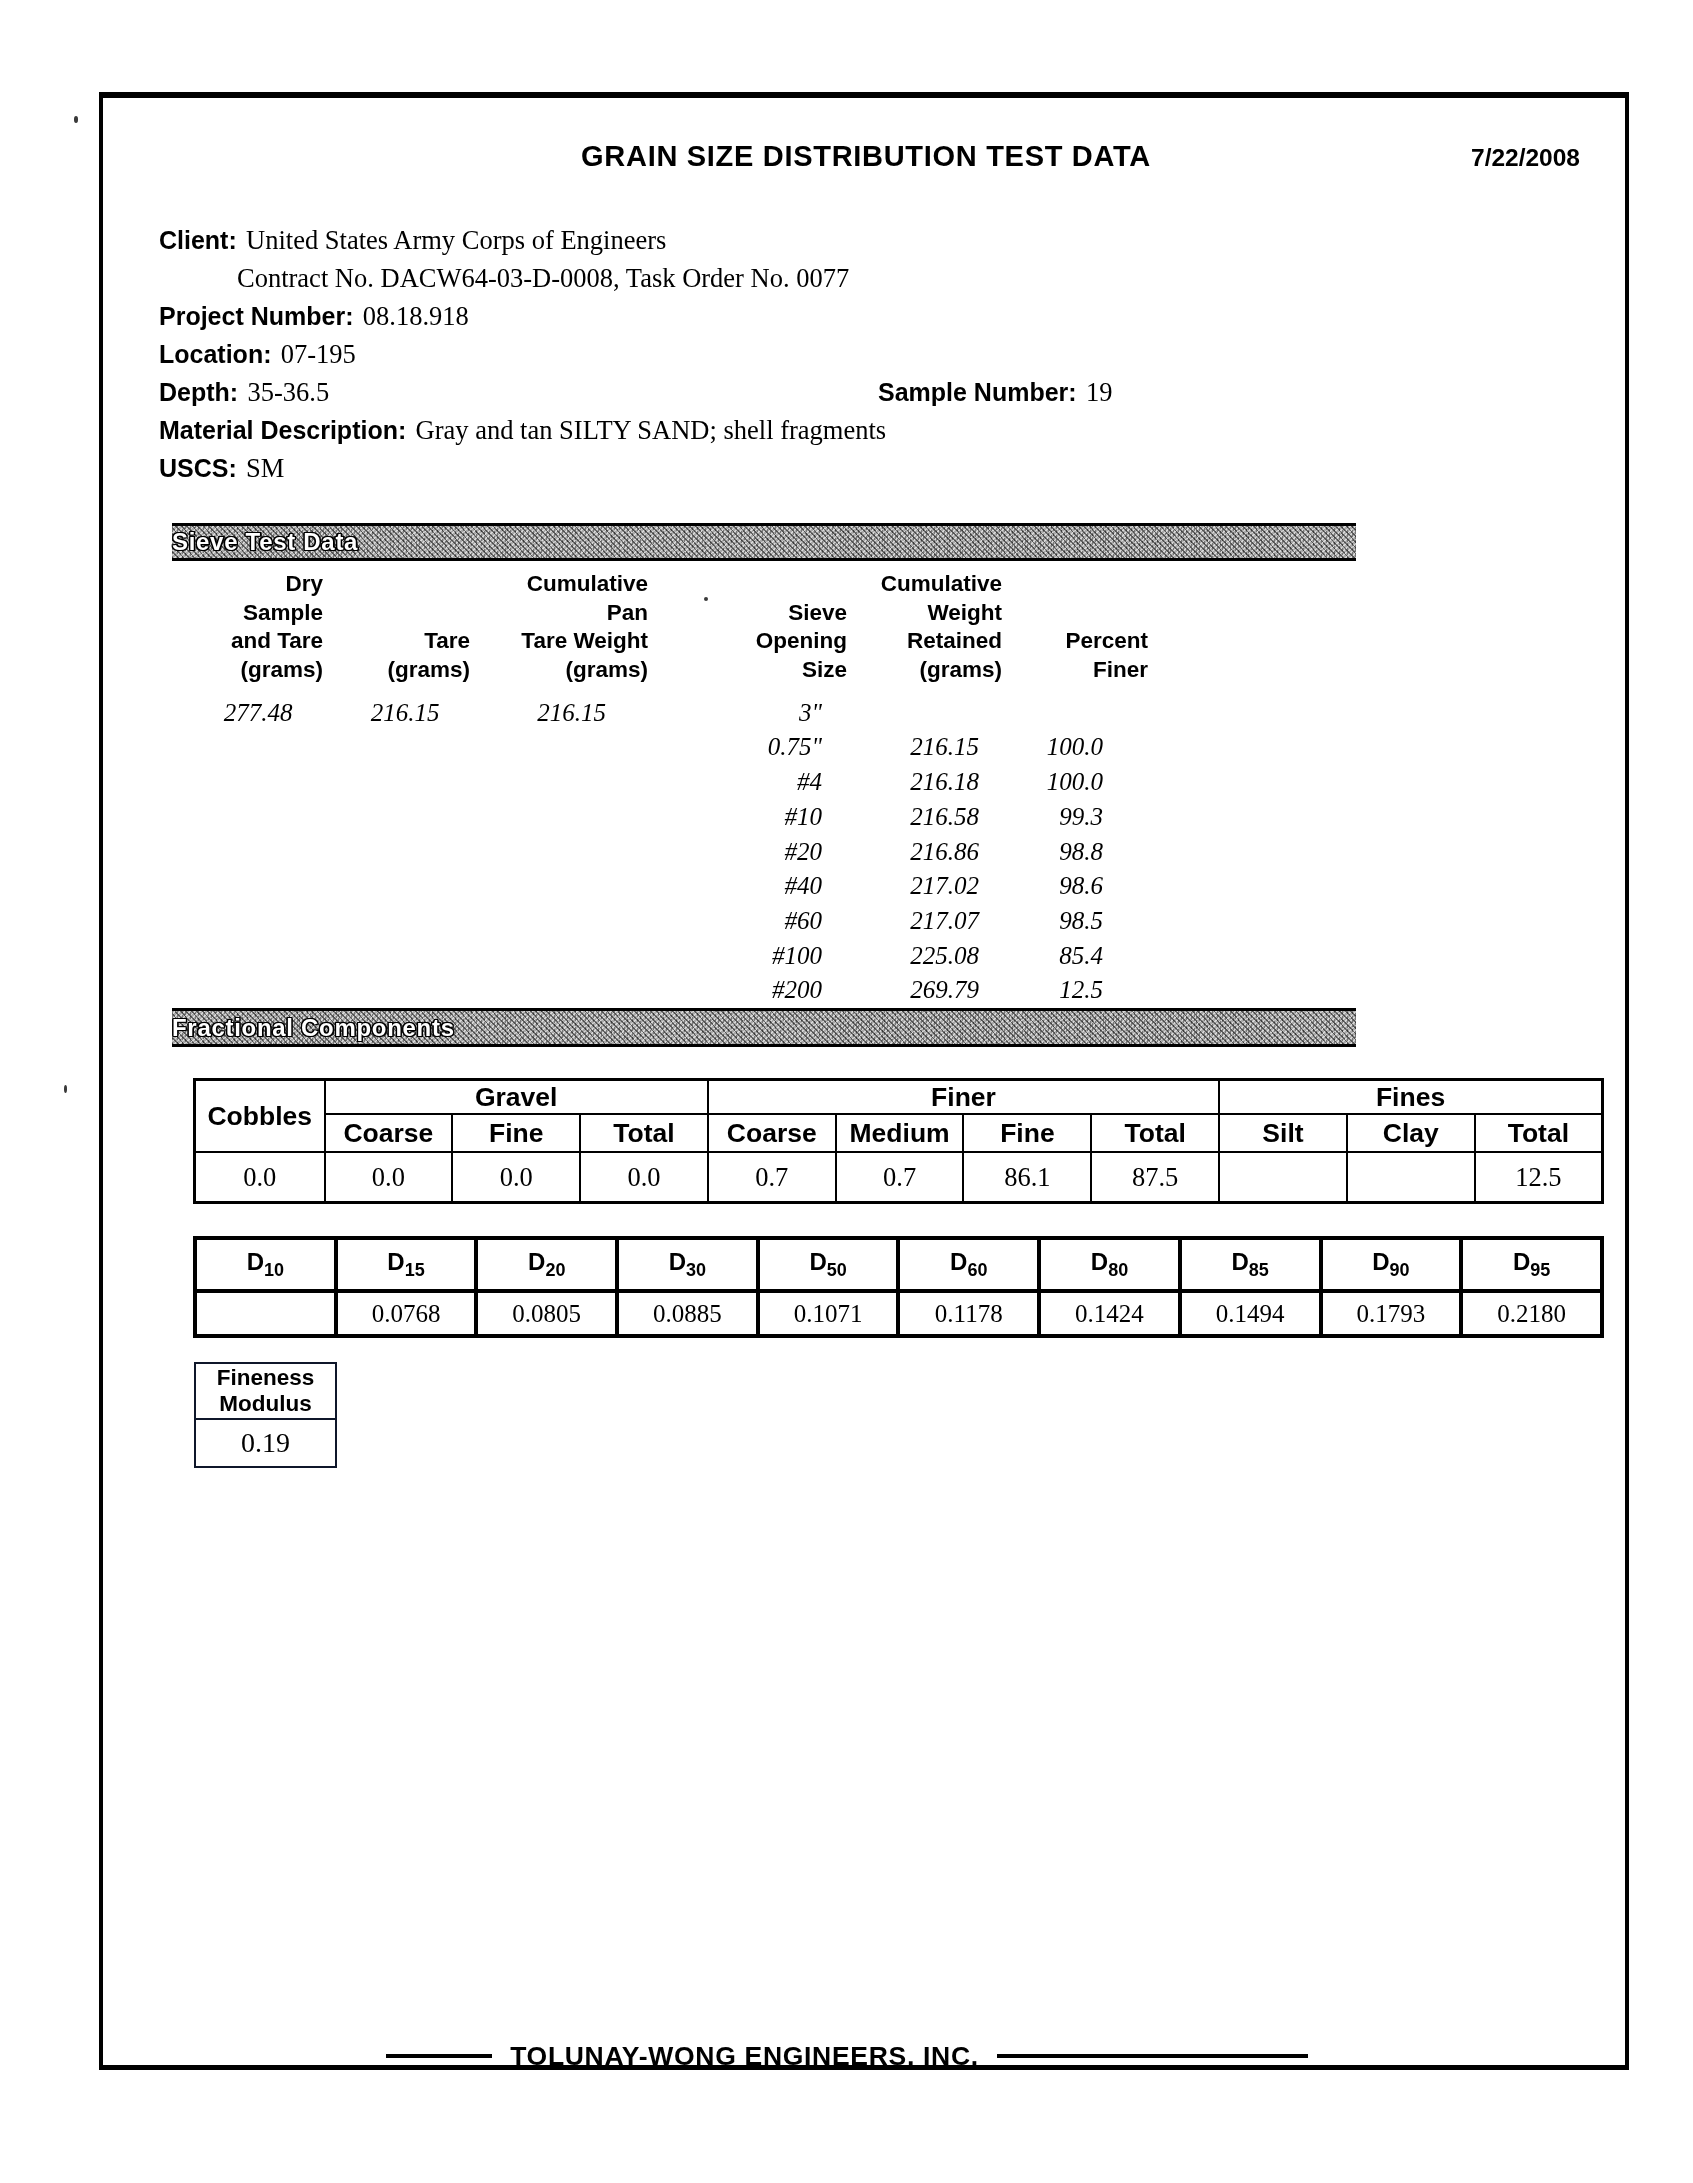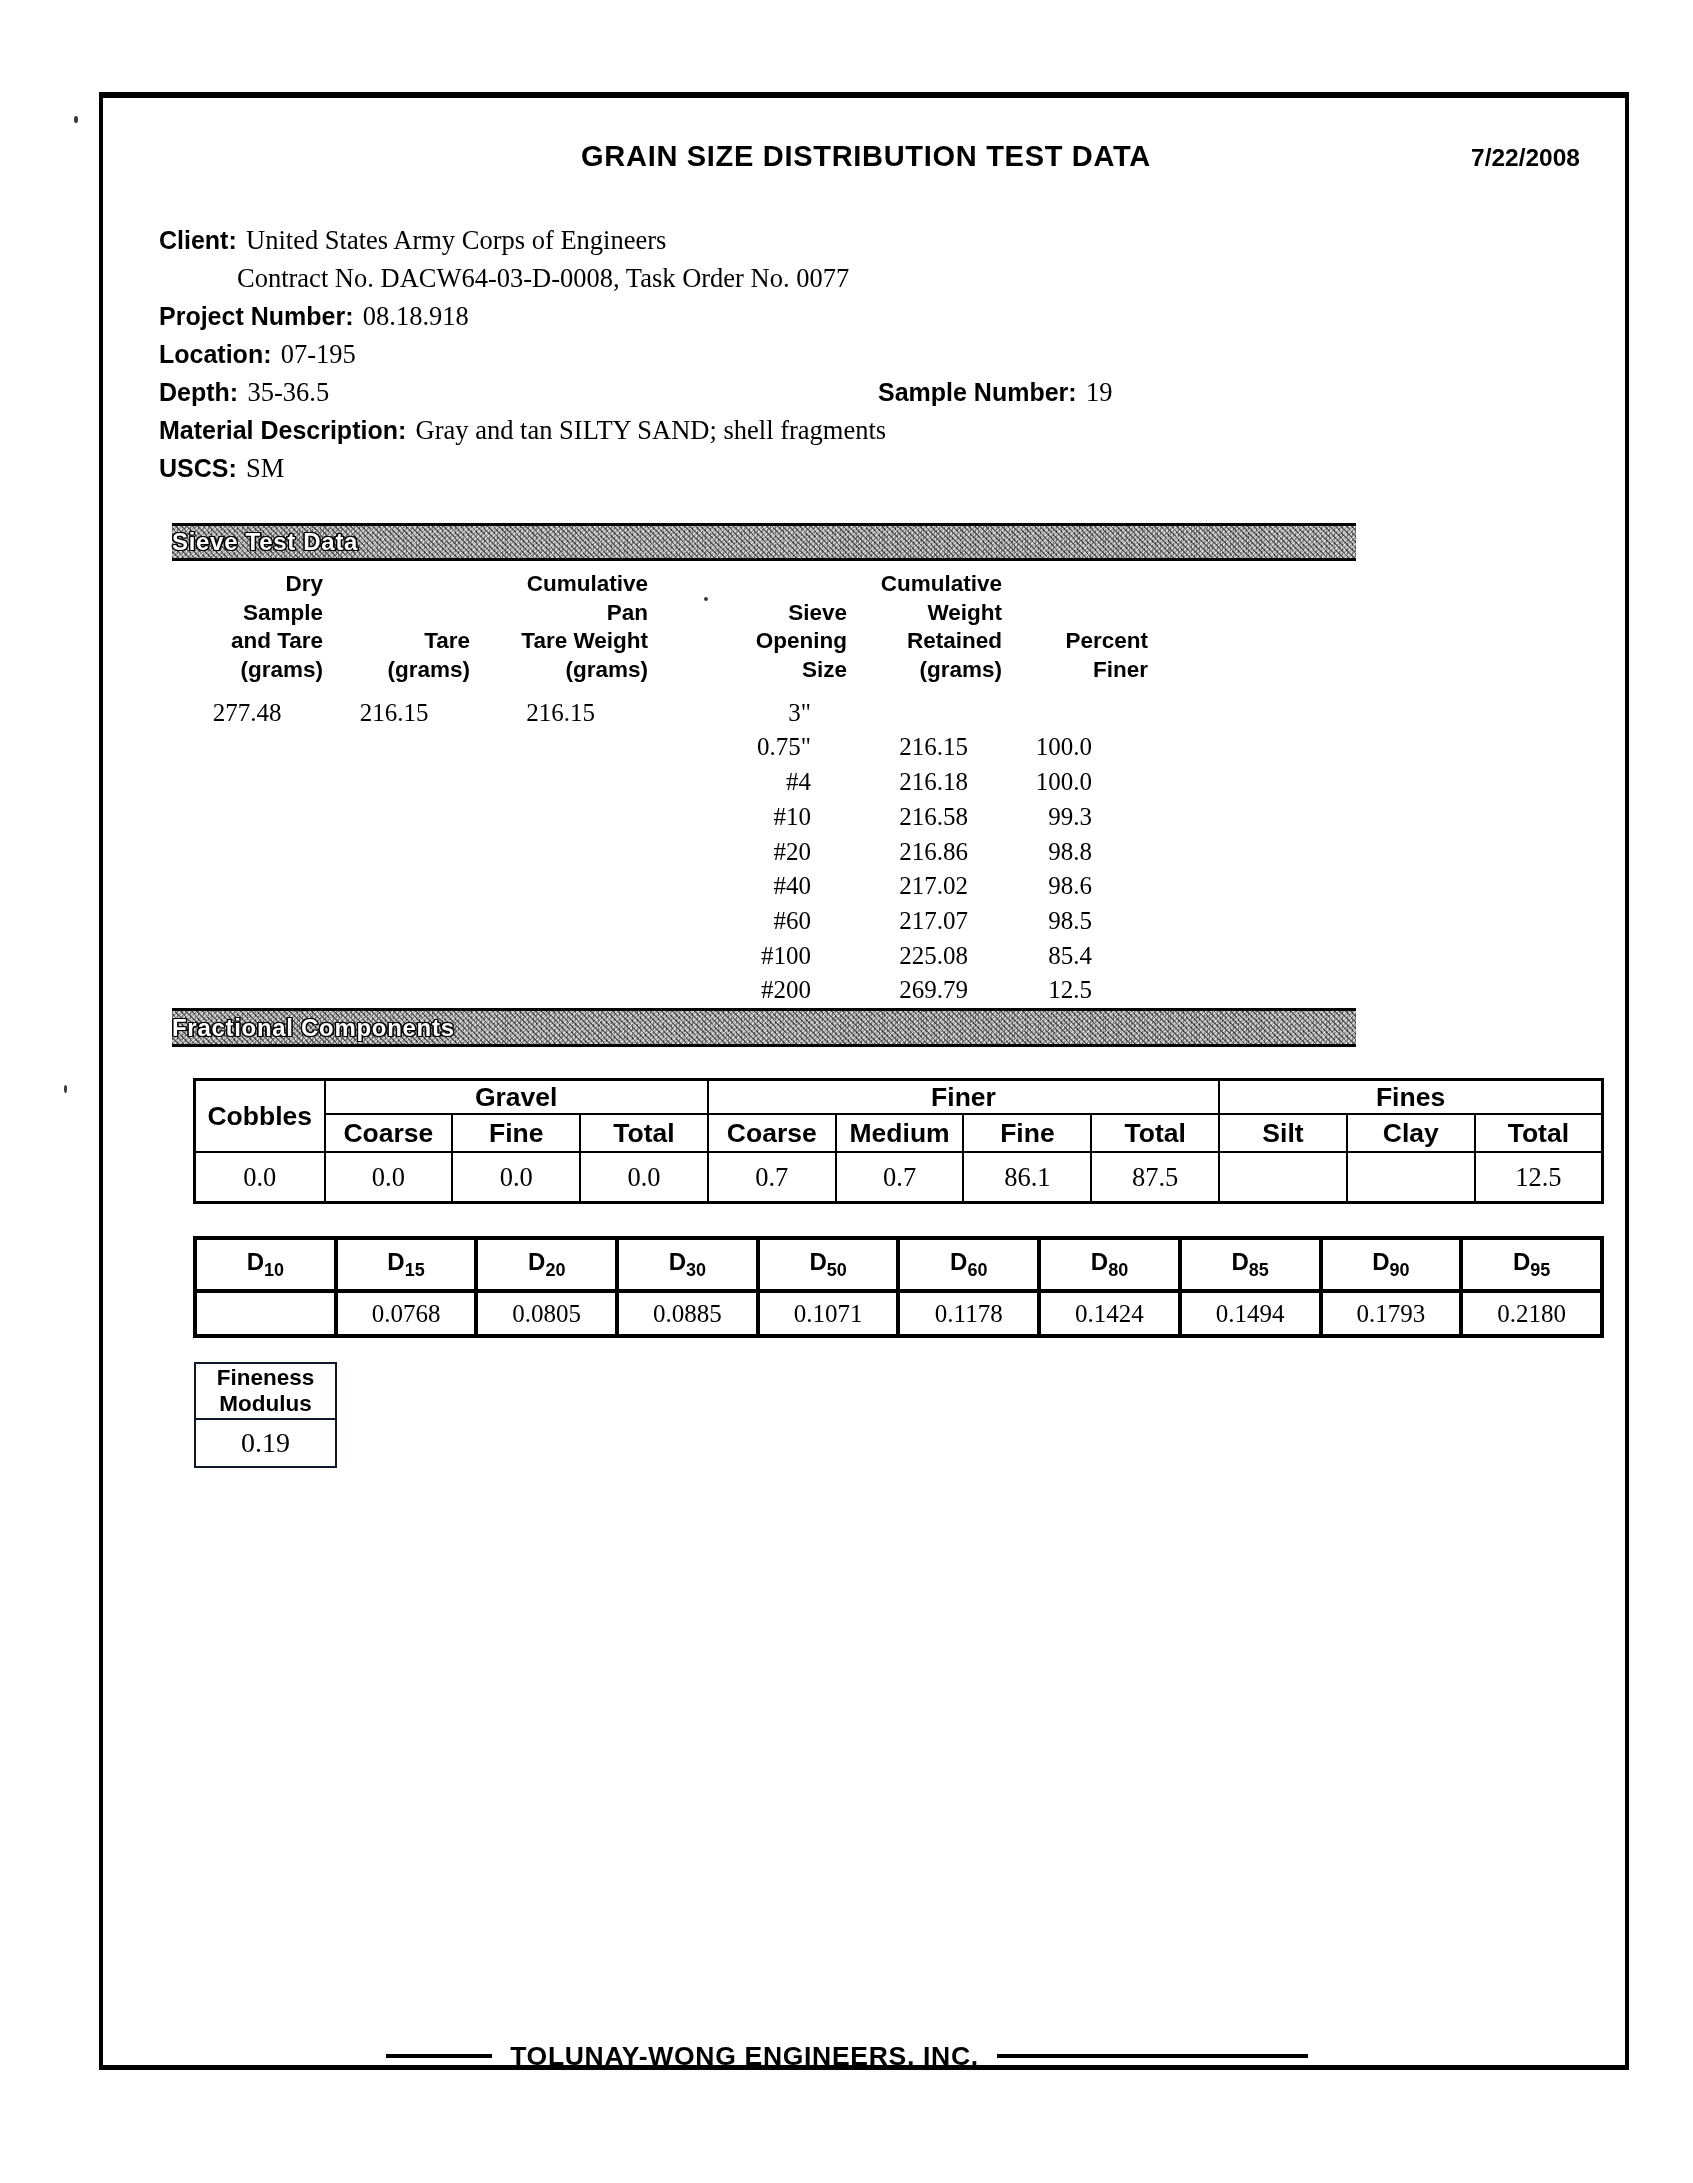--- a/index.html
+++ b/index.html
@@ -43,21 +43,21 @@
     color:#fff;font-weight:bold;font-size:24px;letter-spacing:0.7px;
     text-shadow:-1.3px 0 0 #000,1.3px 0 0 #000,0 -1.3px 0 #000,0 1.3px 0 #000,
                 -1.3px -1.3px 0 #000,1.3px 1.3px 0 #000,-1.3px 1.3px 0 #000,1.3px -1.3px 0 #000;
   }
   
   .sieve-h{
     position:absolute;top:570px;height:114px;display:flex;flex-direction:column;
     justify-content:flex-end;text-align:right;font-weight:bold;font-size:22.5px;
     line-height:28.4px;white-space:pre-line;
   }
-  .sieve-row{position:absolute;left:0;width:1514px;height:34px;}
+  .sieve-row{position:absolute;left:11px;width:1514px;height:34px;font-style:italic;}
   .sieve-cell{
     position:absolute;top:0;font-family:"Liberation Serif","DejaVu Serif",serif;
     font-size:25px;line-height:34px;
   }
   .c1{left:171px;width:152px;text-align:center;}
   .c2{left:318px;width:152px;text-align:center;}
   .c3{left:473px;width:175px;text-align:center;}
   .c4{left:675px;width:136px;text-align:right;}
   .c5{left:832px;width:136px;text-align:right;}
   .c6{left:956px;width:136px;text-align:right;}

